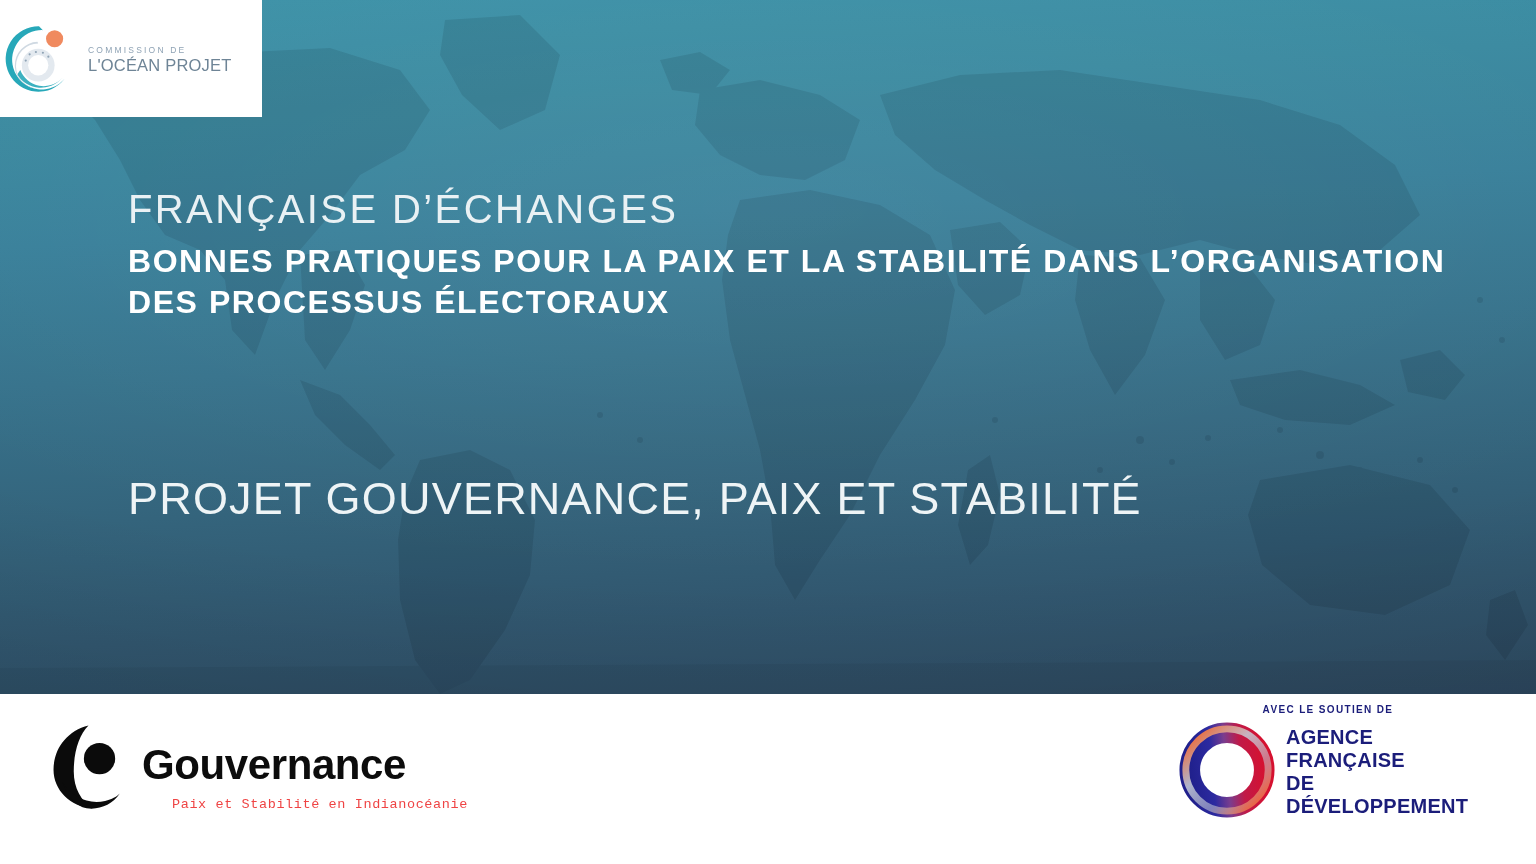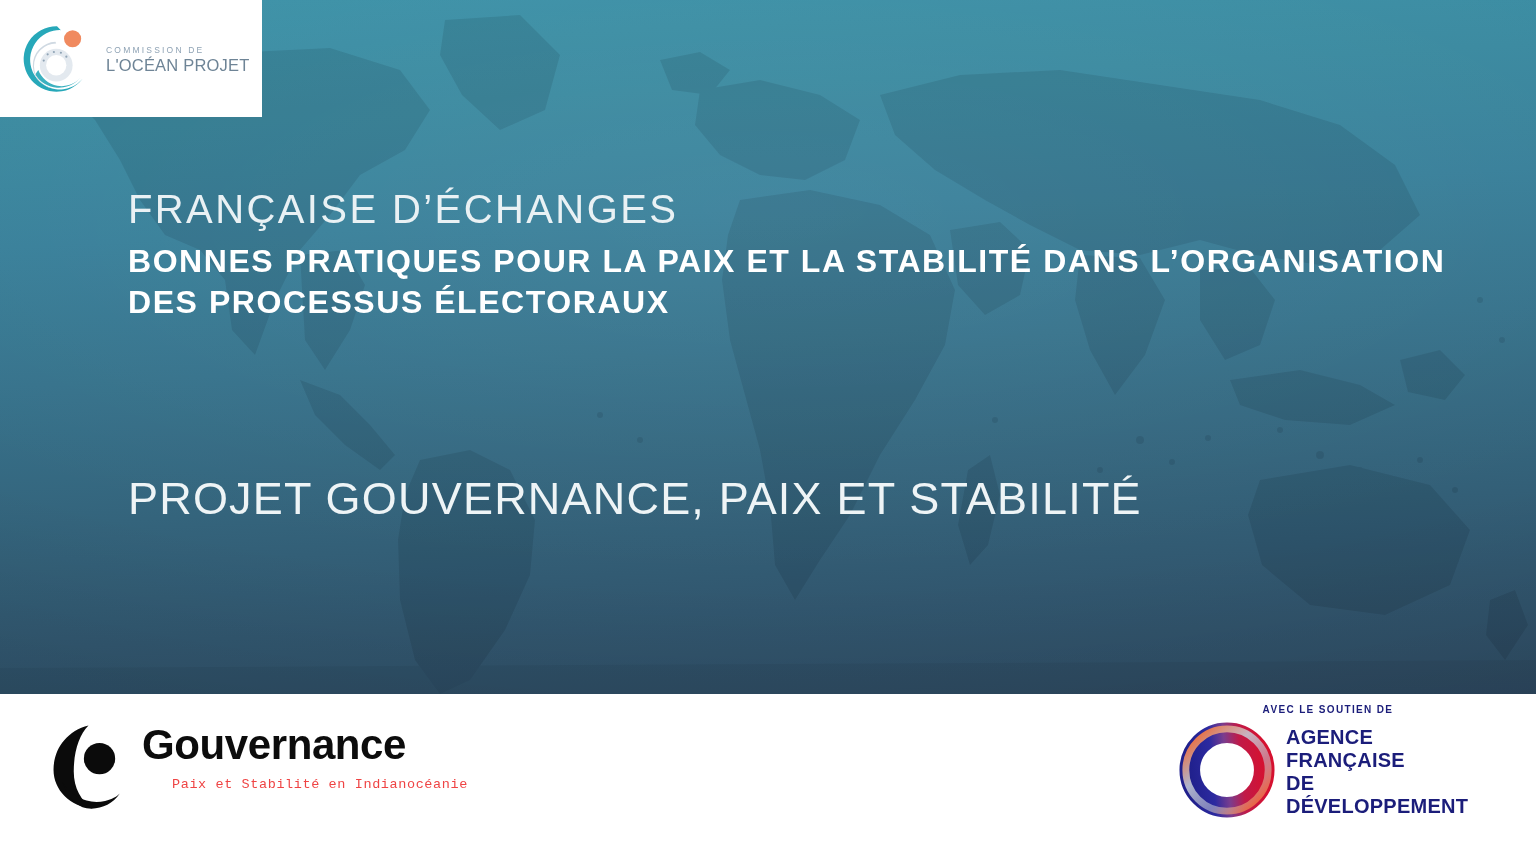--- a/index.html
+++ b/index.html
@@ -28,21 +28,21 @@
   .hero-vignette {
     position:absolute; inset:0;
     background:radial-gradient(ellipse 120% 90% at 50% 30%,
                rgba(255,255,255,.05) 0%, rgba(0,0,0,0) 60%, rgba(0,0,0,.10) 100%);
   }
 
   
   .coi-plate {
     position:absolute; left:0; top:0; width:262px; height:117px;
     background:#ffffff; display:flex; align-items:center;
-    padding-left:18px; gap:10px; z-index:6;
+    gap:10px; z-index:6;
   }
   .coi-mark { width:78px; height:78px; flex:0 0 78px; }
   .coi-mark svg { display:block; width:78px; height:78px; }
   .coi-words { display:flex; flex-direction:column; line-height:1; padding-top:2px; }
   .coi-l1 {
     font-size:8.5px; letter-spacing:2.2px; color:#8fa3b5; font-weight:400;
     white-space:nowrap;
   }
   .coi-l2 {
     font-size:16.5px; letter-spacing:.2px; color:#6e8496; font-weight:400;
@@ -70,21 +70,21 @@
     letter-spacing:1.2px; white-space:nowrap; line-height:1.2;
   }
 
   
   .footer {
     position:absolute; left:0; top:694px; width:1536px; height:170px;
     background:#ffffff;
   }
 
   
-  .gouv { position:absolute; left:48px; top:26px; display:flex; align-items:flex-start; gap:6px; }
+  .gouv { position:absolute; left:48px; top:26px; display:flex; align-items:flex-end; gap:6px; }
   .gouv-mark { width:92px; height:92px; flex:0 0 92px; }
   .gouv-mark svg { display:block; width:92px; height:92px; }
   .gouv-words { display:flex; flex-direction:column; margin-left:-4px; padding-top:4px; }
   .gouv-name {
     font-size:42px; font-weight:700; color:#0c0c0c; letter-spacing:-0.4px; line-height:1;
   }
   .gouv-tag {
     font-family:"Liberation Mono", monospace;
     font-size:13.5px; color:#ef4444; letter-spacing:.6px; margin-top:11px; margin-left:30px;
     white-space:nowrap;

